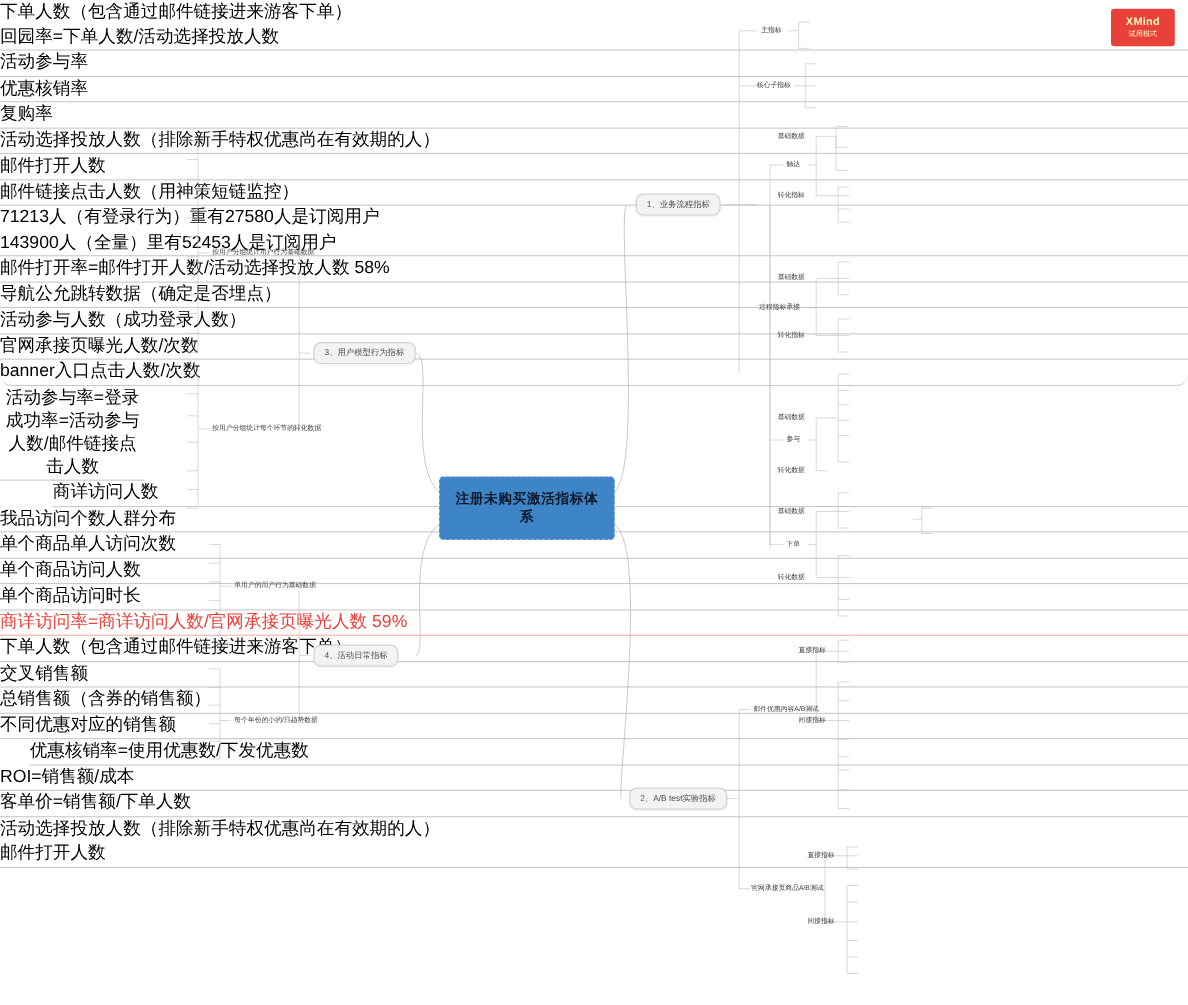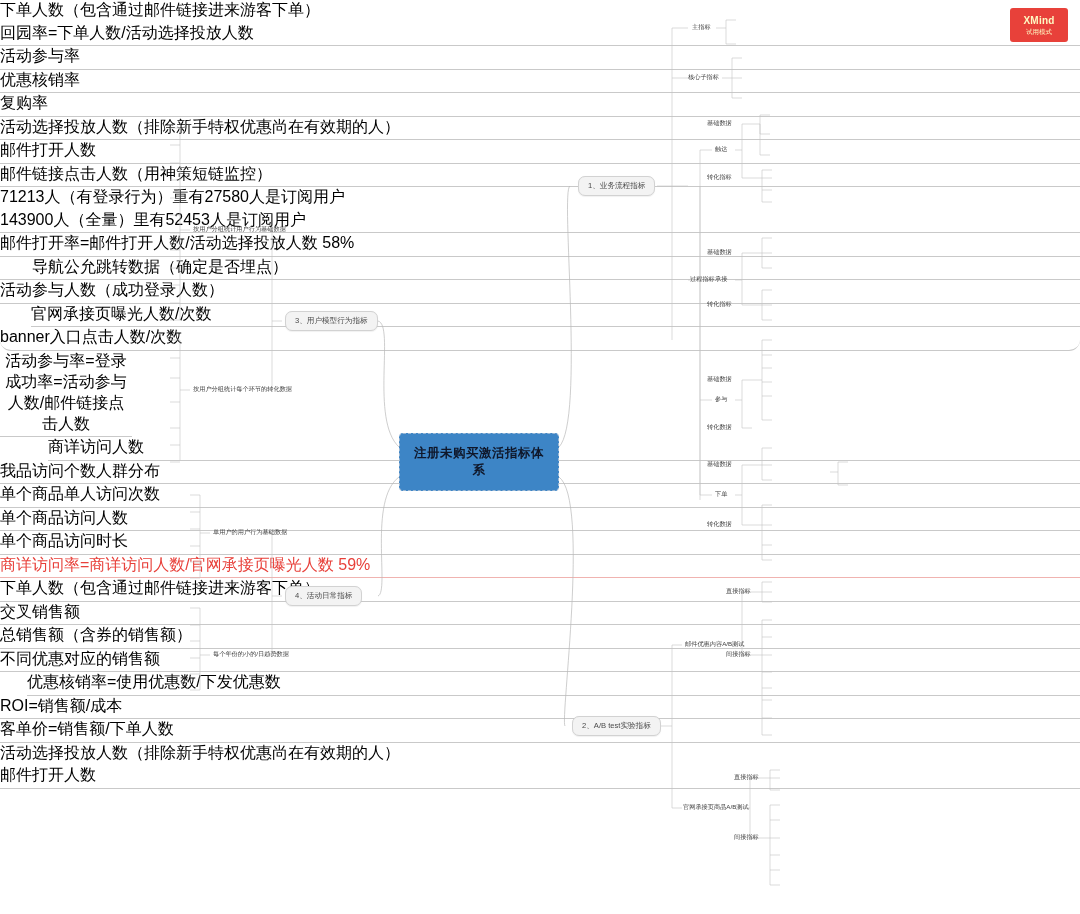--- a/index.html
+++ b/index.html
@@ -179,26 +179,26 @@
 
   <div class="cat" style="left:713px; top:144px;">触达</div>
   <div class="cat" style="left:705px; top:118px;">基础数据</div>
   <div class="leaf" style="left:771px; top:108px;">活动选择投放人数（排除新手特权优惠尚在有效期的人）</div>
   <div class="leaf" style="left:771px; top:128px;">邮件打开人数</div>
   <div class="leaf" style="left:771px; top:148px;">邮件链接点击人数（用神策短链监控）</div>
   <div class="leaf nb" style="left:933px; top:110px;">71213人（有登录行为）重有27580人是订阅用户</div>
   <div class="leaf" style="left:933px; top:128px;">143900人（全量）里有52453人是订阅用户</div>
   <div class="cat" style="left:705px; top:172px;">转化指标</div>
   <div class="leaf" style="left:773px; top:164px;">邮件打开率=邮件打开人数/活动选择投放人数 58%</div>
-  <div class="leaf" style="left:773px; top:205px;padding-left:32px;">导航公允跳转数据（确定是否埋点）</div>
+  <div class="leaf" style="left:773px; top:205px;">导航公允跳转数据（确定是否埋点）</div>
 
   <div class="cat" style="left:713px; top:274px;">承接</div>
   <div class="cat" style="left:705px; top:247px;">基础数据</div>
   <div class="leaf" style="left:773px; top:232px;">活动参与人数（成功登录人数）</div>
-  <div class="leaf" style="left:773px; top:250px;margin-left:31px;">官网承接页曝光人数/次数</div>
+  <div class="leaf" style="left:773px; top:250px;">官网承接页曝光人数/次数</div>
   <div class="leaf" style="left:773px; top:268px;border-radius:11px;">banner入口点击人数/次数</div>
   <div class="cat" style="left:705px; top:299px;">转化指标</div>
   <div class="leaf ctr" style="left:773px; top:284px; width:132px;">活动参与率=登录成功率=活动参与人数/邮件链接点击人数</div>
 
   <div class="cat" style="left:713px; top:394px;">参与</div>
   <div class="cat" style="left:705px; top:374px;">基础数据</div>
   <div class="leaf" style="left:773px; top:334px;margin-left:48px;">商详访问人数</div>
   <div class="leaf" style="left:773px; top:349px;">我品访问个数人群分布</div>
   <div class="leaf" style="left:773px; top:363px;">单个商品单人访问次数</div>
   <div class="leaf" style="left:773px; top:377px;">单个商品访问人数</div>

